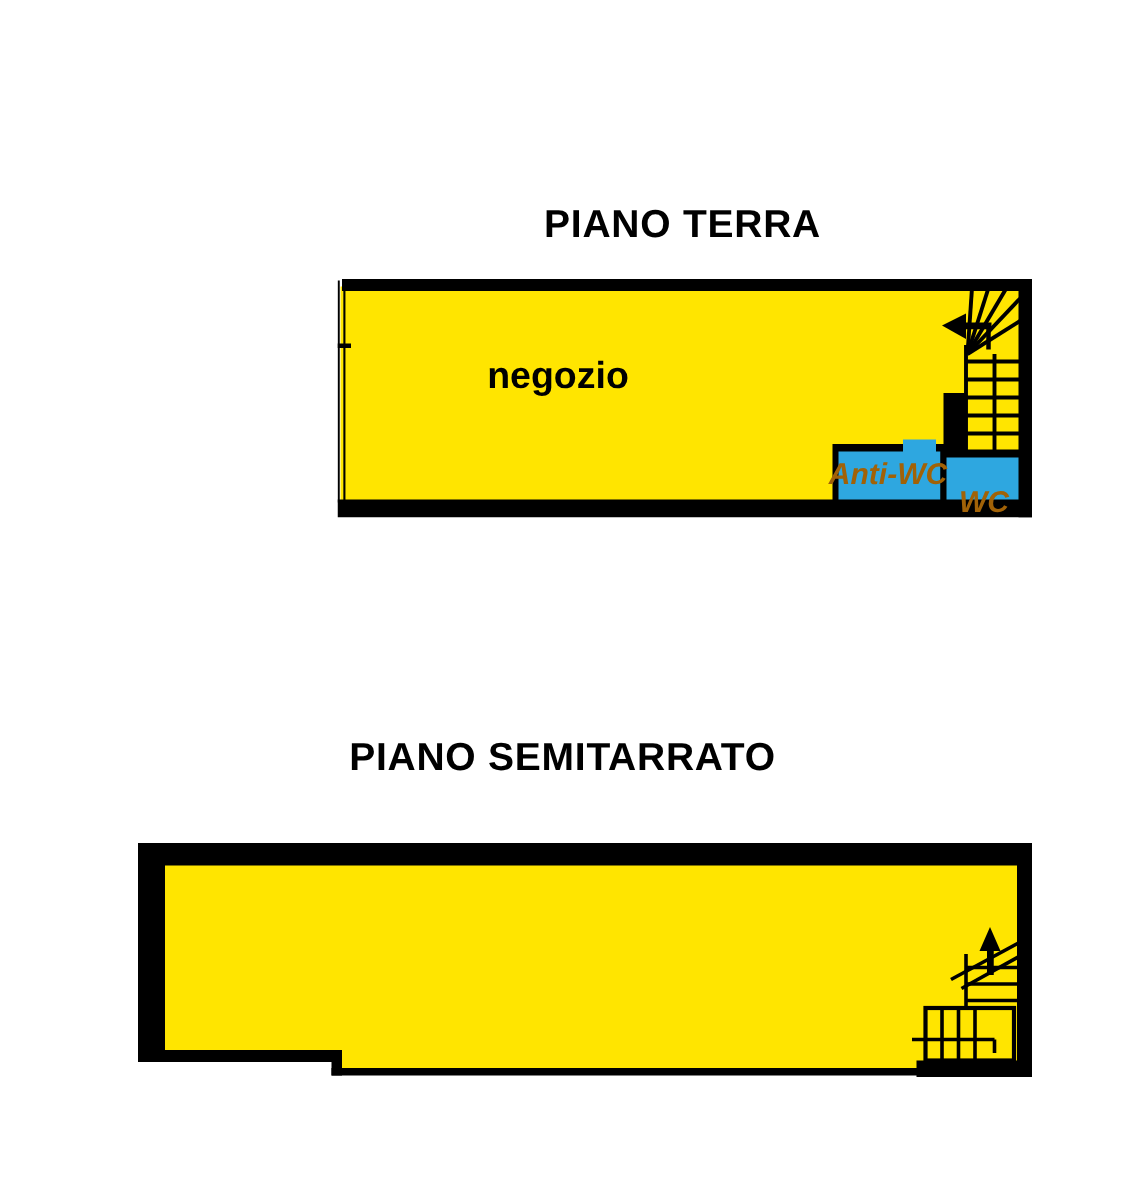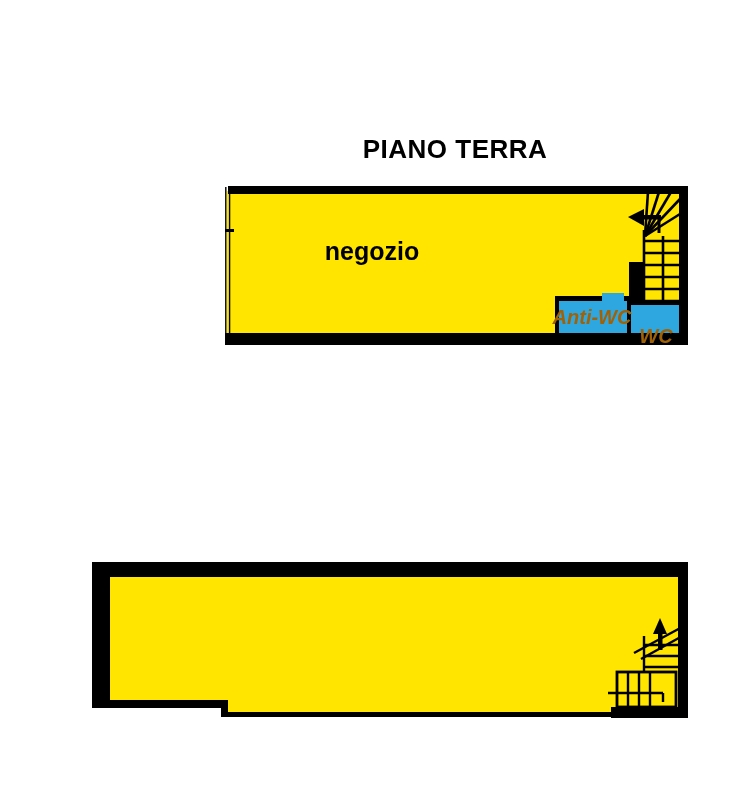--- a/index.html
+++ b/index.html
@@ -94,20 +94,21 @@
       </g>
     </svg>
   </div>
 
   <div class="room-label big" style="left:372px;top:251px;">negozio</div>
 
   <div class="room-label wet" style="left:592px;top:317px;">Anti-WC</div>
 
   <div class="room-label wet" style="left:656px;top:336px;">WC</div>
 
+  <div class="floor-title" style="left:375px;top:489px;">PIANO SEMITARRATO</div>
 
   <div class="plan" style="left:92px;top:562px;width:596px;height:156px;">
     <svg width="596" height="156" viewBox="0 0 596 156">
 
       <polygon points="14,12 588,12 588,150 134,150 134,138 14,138" fill="#ffe500"></polygon>
 
       <g stroke="#000000" stroke-width="2.4" fill="none">
 
         <line x1="552" y1="83" x2="590" y2="83"></line>
         <line x1="552" y1="94" x2="590" y2="94"></line>

